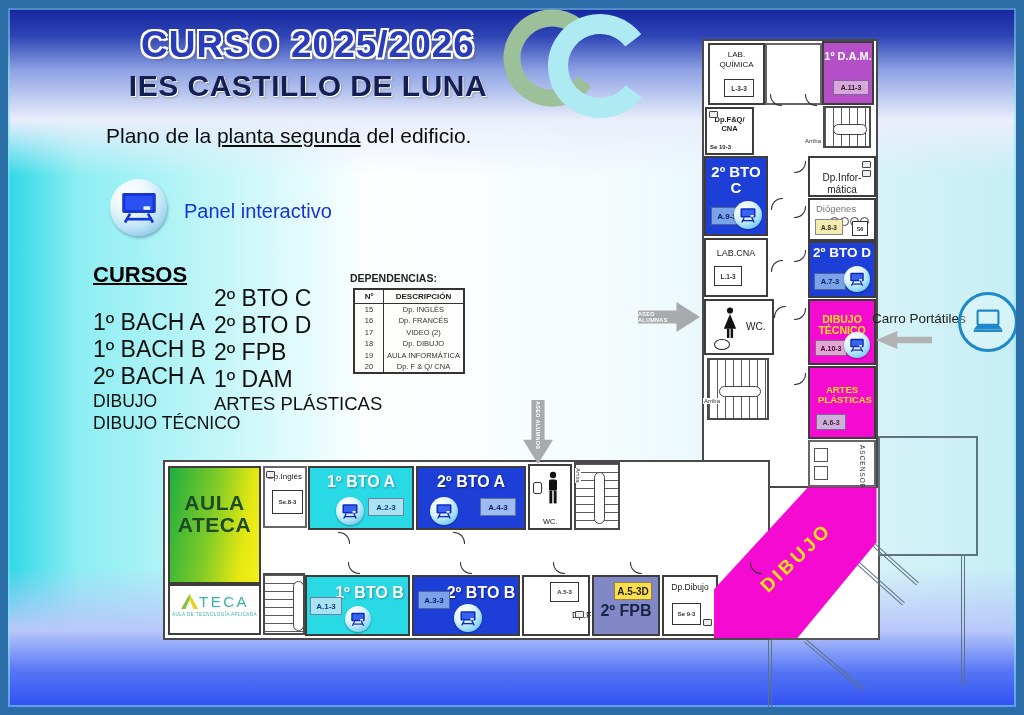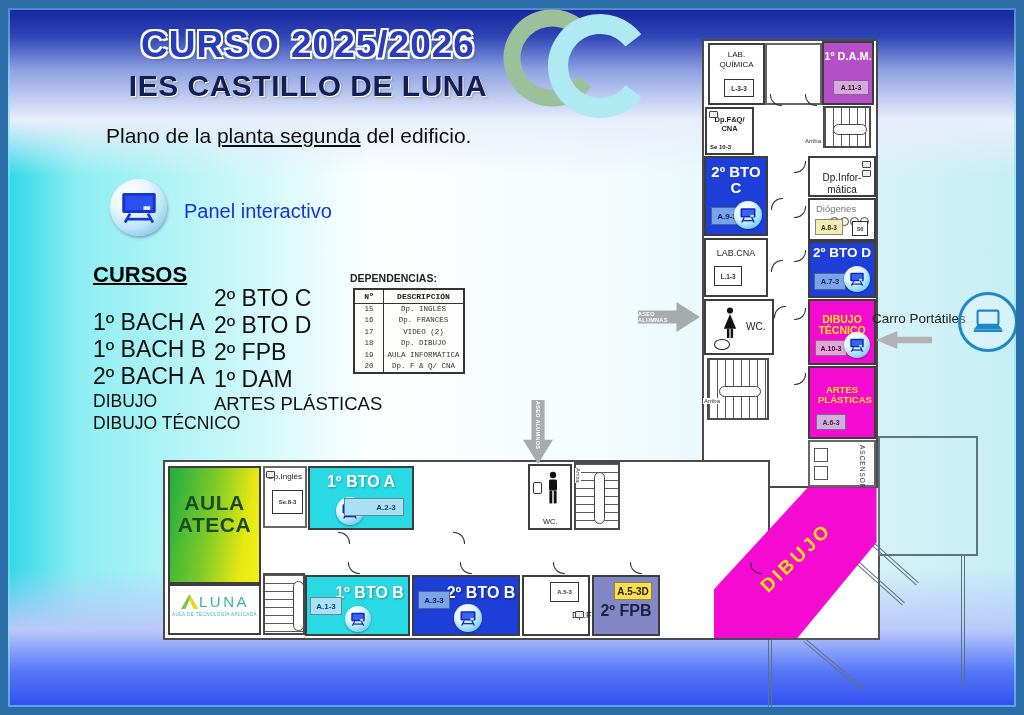--- a/index.html
+++ b/index.html
@@ -103,21 +103,21 @@
   </div>
   <div class="abs" style="left:206px;top:277px;">
     <div class="c-large">2º BTO C</div>
     <div class="c-large">2º BTO D</div>
     <div class="c-large">2º FPB</div>
     <div class="c-large">1º DAM</div>
     <div class="c-small" style="font-size:18.5px">ARTES PLÁSTICAS</div>
   </div>
 
   <div class="abs" id="dep-title" style="left:342px;top:264px;">DEPENDENCIAS:</div>
-  <table class="abs" id="dep-table" style="left:345px;top:280px;width:112px;font-family:Liberation Mono, monospace;">
+  <table class="abs" id="dep-table" style="left:345px;top:280px;width:112px;">
     <tbody>
         <tr>
           <th class="ncol">Nº</th>
           <th>DESCRIPCIÓN</th>
         </tr>
     <tr>
           <td class="ncol">15</td>
           <td>Dp. INGLÉS</td>
         </tr>
     <tr>
@@ -258,42 +258,55 @@
   <div class="abs room" style="left:160px;top:458px;width:93px;height:118px;background:linear-gradient(100deg,#1fae3f 0%,#7ecb27 45%,#e6e812 80%,#f4f01c 100%);">
     <div class="rname" style="padding-top:24px;font-size:21px;color:#1c4b24;letter-spacing:.5px;">AULA ATECA</div>
   </div>
   <div class="abs room" style="left:160px;top:576px;width:93px;height:51px;">
     <div style="display:flex;align-items:center;justify-content:center;margin-top:7px;">
       <svg width="19" height="17" viewBox="0 0 18 16">
         <polygon points="9,1 17,15 1,15" fill="#86c440"></polygon>
         <polygon points="9,1 17,15 9,15" fill="#e8d51f"></polygon>
         <polygon points="9,6.5 12.8,15 5.2,15" fill="#ffffff"></polygon>
       </svg>
-      <span style="font-size:15px;letter-spacing:2.5px;color:#35b3ab;">LUNA</span>
+      <span style="font-size:15px;letter-spacing:2.5px;color:#35b3ab;">TECA</span>
     </div>
     <div style="text-align:center;font-size:4.6px;letter-spacing:.4px;color:#35b3ab;margin-top:2px;">AULA DE TECNOLOGÍA APLICADA</div>
   </div>
 
   <div class="abs room" style="left:255px;top:458px;width:44px;height:62px;border-color:#666;">
     <div class="rname-sm" style="padding-top:4px;font-size:8px;">Dp.Inglés</div>
     <div class="whitebox" style="left:7px;top:22px;width:29px;height:22px;font-size:6px;">Se.8-3</div>
     <div class="mk" style="left:1px;top:3px;"></div>
   </div>
   <div class="abs room cyan" style="left:300px;top:458px;width:106px;height:64px;">
     <div class="rname" style="padding-top:6px;font-size:16px;text-shadow:1px 1px 2px rgba(0,60,80,.4);">1º BTO A</div>
     <div class="badge" style="left:26px;bottom:3px;width:28px;height:28px;">
       <svg width="20" height="20" viewBox="0 0 32 32">
           <rect x="4" y="5" width="24" height="15" rx="2" fill="#0d2bbf"></rect>
           <rect x="6.5" y="7.5" width="19" height="10" fill="#3a64f0"></rect>
           <rect x="20" y="16" width="5" height="3" fill="#fff" opacity=".9"></rect>
           <path d="M10 20 L6 28 M22 20 L26 28" stroke="#0d2bbf" stroke-width="2.2"></path>
           <path d="M7 25 H25" stroke="#0d2bbf" stroke-width="2.2"></path>
         </svg>
     </div>
-    <div class="chip" style="right:8px;bottom:12px;width:34px;height:16px;font-size:8px;background:#a9e2f2;color:#0b3c8a;padding-left:24px;">A.2-3</div>
+    <div class="chip" style="right:8px;bottom:12px;width:34px;height:16px;font-size:8px;background:#a9e2f2;color:#0b3c8a;">A.2-3</div>
+  </div>
+  <div class="abs room blue" style="left:408px;top:458px;width:110px;height:64px;">
+    <div class="rname" style="padding-top:6px;font-size:16px;text-shadow:1px 1px 2px rgba(0,0,60,.5);">2º BTO A</div>
+    <div class="badge" style="left:12px;bottom:3px;width:28px;height:28px;">
+      <svg width="20" height="20" viewBox="0 0 32 32">
+          <rect x="4" y="5" width="24" height="15" rx="2" fill="#0d2bbf"></rect>
+          <rect x="6.5" y="7.5" width="19" height="10" fill="#3a64f0"></rect>
+          <rect x="20" y="16" width="5" height="3" fill="#fff" opacity=".9"></rect>
+          <path d="M10 20 L6 28 M22 20 L26 28" stroke="#0d2bbf" stroke-width="2.2"></path>
+          <path d="M7 25 H25" stroke="#0d2bbf" stroke-width="2.2"></path>
+        </svg>
+    </div>
+    <div class="chip" style="right:8px;bottom:12px;width:34px;height:16px;font-size:8px;background:#9dbcf0;">A.4-3</div>
   </div>
   <div class="abs room" style="left:520px;top:456px;width:44px;height:66px;">
     <svg class="abs" style="left:15px;top:4px;" width="16" height="38" viewBox="0 0 20 44" fill="#111">
       <circle cx="10" cy="4.5" r="4"></circle>
         <rect x="5" y="10" width="10" height="14" rx="2"></rect>
         <rect x="5.5" y="24" width="3.6" height="16"></rect>
         <rect x="10.9" y="24" width="3.6" height="16"></rect>
     </svg>
     <div class="abs" style="left:13px;bottom:2px;font-size:7.5px;color:#222;">WC.</div>
     <div class="abs" style="left:3px;top:16px;width:9px;height:12px;border:1.2px solid #333;border-radius:2px;"></div>
@@ -333,20 +346,25 @@
     </div>
   </div>
   <div class="abs room" style="left:514px;top:567px;width:68px;height:61px;">
     <div class="whitebox" style="right:9px;top:5px;width:27px;height:18px;font-size:6px;">A.5-3</div>
     <div class="abs" style="left:4px;bottom:14px;font-size:9px;color:#1a1a1a;padding-left:44px;">Dp.Francés</div>
     <div class="mk" style="right:4px;bottom:16px;"></div>
   </div>
   <div class="abs room slate" style="left:584px;top:567px;width:68px;height:61px;">
     <div class="chip" style="right:6px;top:5px;width:36px;height:16px;font-size:10px;background:#fde047;color:#222;">A.5-3D</div>
     <div class="rname" style="padding-top:26px;font-size:16px;color:#1b2345;">2º FPB</div>
+  </div>
+  <div class="abs room" style="left:654px;top:567px;width:56px;height:61px;">
+    <div class="rname-sm" style="padding-top:5px;font-size:8.5px;">Dp.Dibujo</div>
+    <div class="whitebox" style="left:8px;bottom:9px;width:27px;height:20px;font-size:6px;">Se 9-3</div>
+    <div class="mk" style="right:4px;bottom:8px;"></div>
   </div>
 
   <div class="abs magenta" style="left:700px;top:478px;width:172px;height:152px;clip-path:polygon(58% 1%, 98% 1%, 98% 37%, 52% 100%, 3.5% 100%, 3.5% 68%);">
     <div class="abs rname yellowtxt" style="left:28px;top:62px;width:120px;font-size:19px;letter-spacing:3px;transform:rotate(-44deg);">DIBUJO</div>
   </div>
 
   <div class="abs garrow" style="left:630px;top:294px;width:62px;height:30px;clip-path:polygon(0 28%,62% 28%,62% 0,100% 50%,62% 100%,62% 72%,0 72%);">
     <span style="margin-right:16px;">ASEO ALUMNAS</span>
   </div>
   <div class="abs garrow" style="left:515px;top:392px;width:30px;height:64px;clip-path:polygon(28% 0,72% 0,72% 62%,100% 62%,50% 100%,0 62%,28% 62%);">

